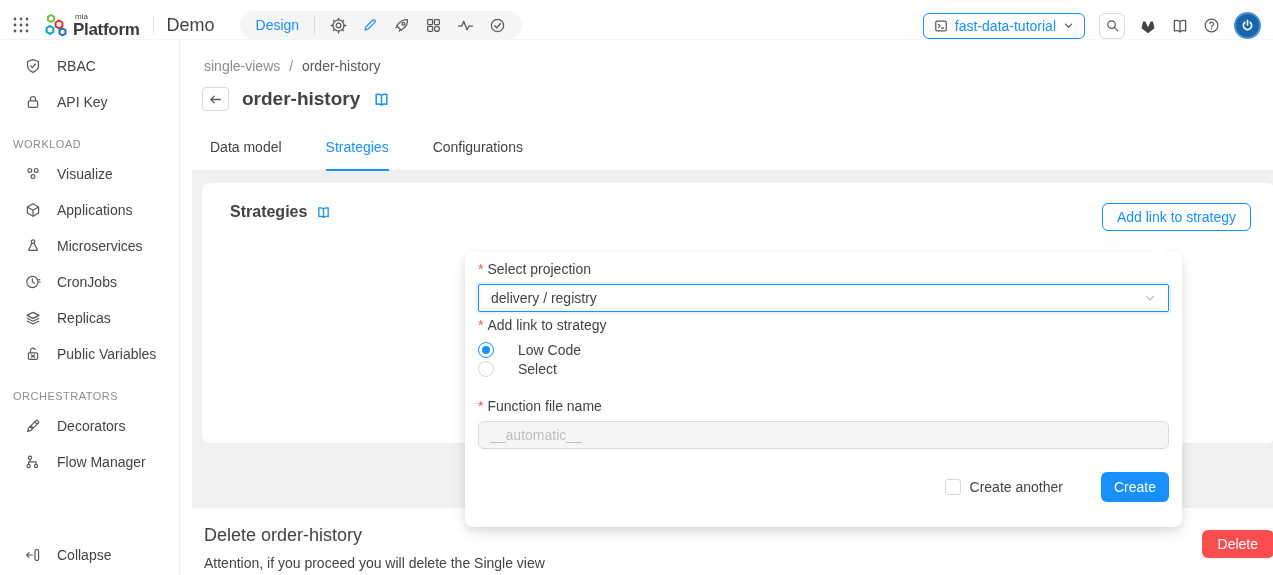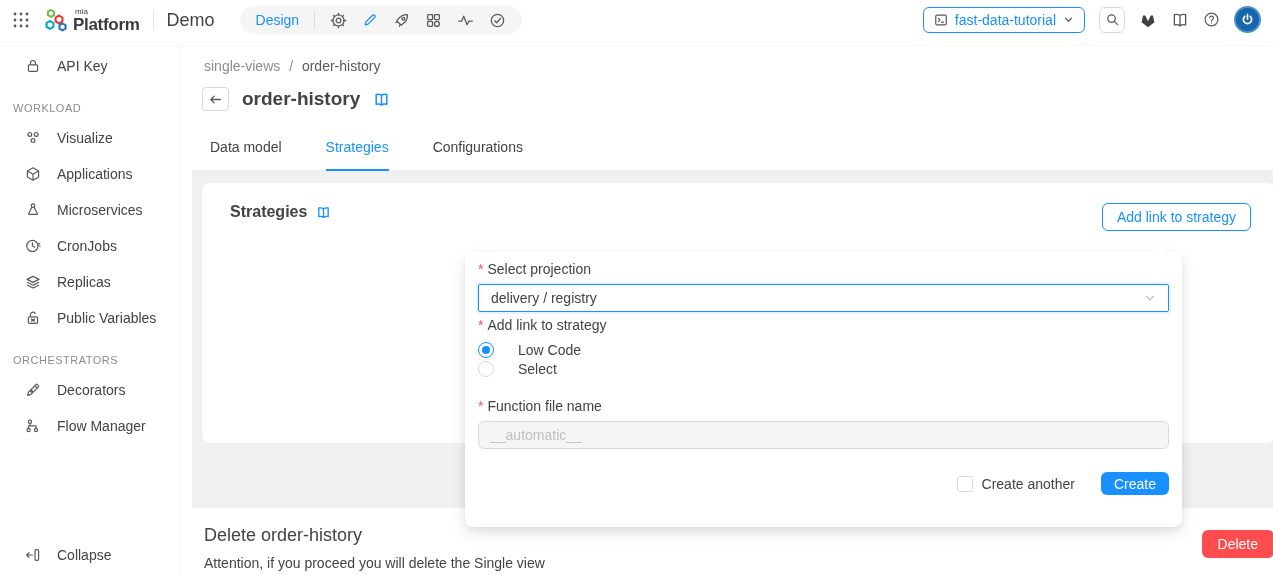--- a/index.html
+++ b/index.html
@@ -6,22 +6,22 @@
   html,body { width:1273px; height:575px; }
   body {
     position:relative; font-family:"Liberation Sans", sans-serif;
     background:#fff; color:#434343; overflow:hidden; font-size:14px;
   }
   svg { display:block; }
   .ic { color:#595959; display:inline-flex; align-items:center; justify-content:center; }
 
   
   .header { position:absolute; left:0; top:0; width:1273px; height:40px; background:#fff;
-            border-bottom:1px solid #f5f5f5; display:flex; align-items:flex-start;
-            justify-content:space-between; padding:0 12px; z-index:30;margin-top:6px; }
+            border-bottom:1px solid #f5f5f5; display:flex; align-items:flex-end;
+            justify-content:space-between; padding:0 12px; z-index:30; }
   .h-left { display:flex; align-items:center; gap:13px; }
   .logo-wrap { display:flex; align-items:center; gap:4px; }
   .logo-stack { display:flex; flex-direction:column; line-height:1; }
   .logo-mia { font-size:8px; color:#434343; margin-left:2px; }
   .logo-plat { font-size:17px; font-weight:700; color:#3a3a3a; letter-spacing:-0.3px; }
   .vdiv { width:1px; height:20px; background:#e4e4e4; }
   .project-name { font-size:18px; color:#434343; }
   .pill { display:flex; align-items:center; gap:15px; background:#f5f5f5; height:28px;
           border-radius:16px; padding:0 16px; margin-left:12px; }
   .design-label { color:#1890ff; font-size:14px; cursor:pointer; }
@@ -101,21 +101,21 @@
                           background:#1890ff; }
   .flabel { margin-top:20px; }
   .pinput { width:691px; height:28px; background:#f5f5f5; border:1px solid #d9d9d9;
             border-radius:6px; padding:0 11px; font-size:14px; color:#434343;
             font-family:inherit; }
   .pinput::placeholder { color:#bfbfbf; }
   .pfooter { display:flex; align-items:center; justify-content:flex-end; margin-top:23px; }
   .checkbox { width:16px; height:16px; border:1px solid #d9d9d9; border-radius:3px; background:#fff;
               cursor:pointer; }
   .cb-label { margin-left:9px; font-size:14px; color:#434343; }
-  .create-btn { margin-left:26px; height:23px; background:#1890ff; color:#fff; border:none;
+  .create-btn { margin-left:38px; height:30px; background:#1890ff; color:#fff; border:none;
                 border-radius:6px; padding:0 13px; font-size:14px; cursor:pointer;
                 font-family:inherit;text-align:center; }
 </style>
 </head>
 <body>
 
 <div class="header">
   <div class="h-left">
     <span class="ic">
       <svg width="18" height="18" viewBox="0 0 18 18" fill="currentColor">
@@ -230,20 +230,29 @@
     <span class="avatar">
       <svg width="15" height="15" viewBox="0 0 16 16" fill="none" stroke="#fff" stroke-width="1.8" stroke-linecap="round">
         <path d="M8 2.6 V7.4"></path>
         <path d="M5.1 4.6 a4.4 4.4 0 1 0 5.8 0"></path>
       </svg>
     </span>
   </div>
 </div>
 
 <div class="sidebar">
+  <div class="side-item">
+    <span class="ic">
+      <svg width="16" height="16" viewBox="0 0 16 16" fill="none" stroke="currentColor" stroke-width="1.2" stroke-linecap="round" stroke-linejoin="round">
+        <path d="M8 1.6 L13.4 3.5 V8 c0 3-2.4 4.9-5.4 6.4 C5 12.9 2.6 11 2.6 8 V3.5 Z"></path>
+        <path d="M5.6 7.9 l1.7 1.7 3.2-3.6"></path>
+      </svg>
+    </span>
+    <span>RBAC</span>
+  </div>
   <div class="side-item">
     <span class="ic">
       <svg width="16" height="16" viewBox="0 0 16 16" fill="none" stroke="currentColor" stroke-width="1.2" stroke-linejoin="round">
         <rect x="3.4" y="6.8" width="9.2" height="6.6" rx="1.2"></rect>
         <path d="M5.5 6.8 V5 a2.5 2.5 0 0 1 5 0 v1.8"></path>
       </svg>
     </span>
     <span>API Key</span>
   </div>
 

